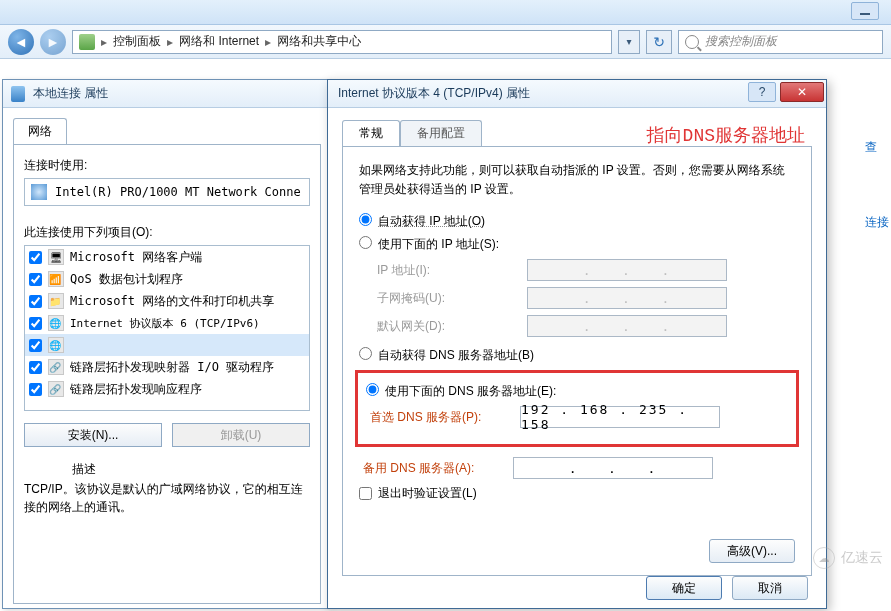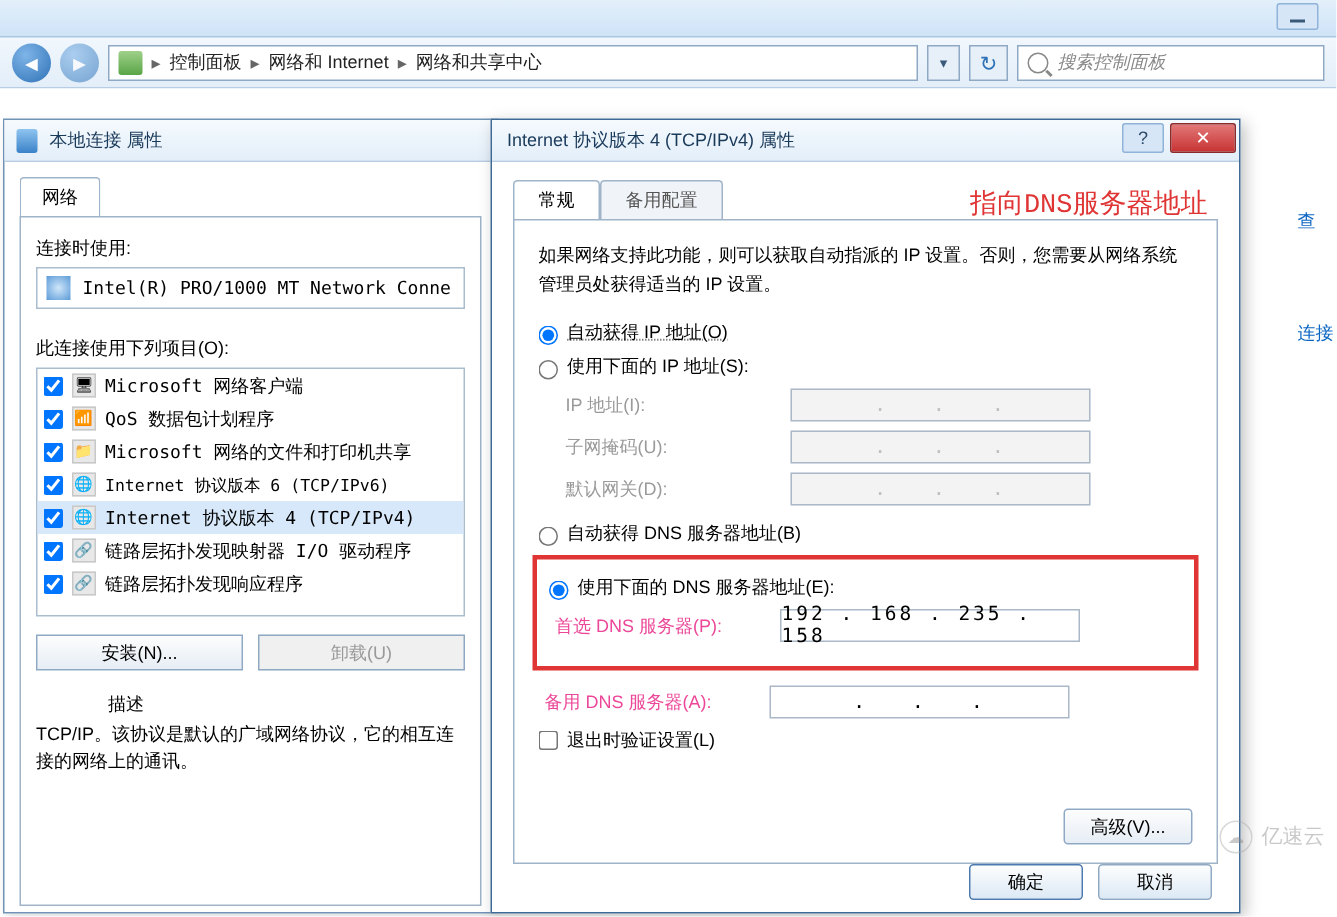--- a/index.html
+++ b/index.html
@@ -53,25 +53,25 @@
 
 .dlg2{ position:absolute; left:327px; top:20px; width:500px; height:530px; border:1px solid #3f6a95; background:#fff; box-shadow:3px 3px 10px rgba(0,0,0,.25);}
 .dlg2 .tbar{ height:28px; background:linear-gradient(#f5fafe,#e3eef9); border-bottom:1px solid #b7cde3; display:flex; align-items:center; font-size:12px; color:#1a3a5a; padding-left:10px; position:relative;}
 .dlg2 .tbar .close{ position:absolute; right:2px; top:2px; width:44px; height:20px; background:linear-gradient(#e27878,#c83434); border:1px solid #8b2a2a; border-radius:2px; color:#fff; display:flex; align-items:center; justify-content:center; font-size:12px;}
 .dlg2 .tbar .help{ position:absolute; right:50px; top:2px; width:28px; height:20px; background:#d7e6f7; border:1px solid #8fb3d9; border-radius:2px; color:#2a4a6a; display:flex; align-items:center; justify-content:center; font-size:12px;}
 .dlg2 .tabs{ display:flex; margin:12px 0 0 14px;}
 .dlg2 .tab{ padding:4px 16px; font-size:12px; border:1px solid #9fb4c9; border-bottom:none; background:#fff; border-top-left-radius:3px; border-top-right-radius:3px;}
 .dlg2 .tab.inactive{ background:#f0f4f8; color:#555;}
 .dlg2 .panel{ margin:0 14px; border:1px solid #9fb4c9; padding:14px 16px 10px; font-size:12px; height:430px; position:relative;}
 .dlg2 .intro{ line-height:1.6; margin-bottom:14px;}
-.radio-row{ display:flex; align-items:flex-end; gap:6px; margin:4px 0;}
+.radio-row{ display:flex; align-items:flex-start; gap:6px; margin:4px 0;}
 .radio-row input{ width:13px; height:13px; margin:0;}
 .radio-row.bare{ margin:2px 0 6px;}
 .field-row{ display:flex; align-items:center; margin:6px 0 6px 18px; gap:10px;}
-.field-row .flab{ width:140px; color:#ec4899;}
+.field-row .flab{ width:140px; color:#c2410c;}
 .field-row .flab.dis{ color:#9a9a9a;}
 .ipbox{ width:200px; height:22px; border:1px solid #abb8c6; background:#fff; display:flex; align-items:center; justify-content:space-around; font-family: Consolas, monospace; font-size:13px; letter-spacing:2px;}
 .ipbox.dis{ background:#f3f3f3; color:#bfbfbf;}
 .red-frame{ border:3px solid #e03535; padding:6px 8px 10px; margin:6px -4px 10px; position:relative;}
 .red-label{ position:absolute; right:6px; top:-24px; color:#e03535; font-size:18px; font-weight:500;font-family:Liberation Mono, monospace;}
 .chk-row{ display:flex; align-items:center; gap:6px; margin-top:6px;}
 .chk-row input{width:13px;height:13px;}
 .adv-btn{ position:absolute; right:16px; bottom:12px; width:86px; height:24px; border:1px solid #8fa9c4; background:linear-gradient(#fdfdfd,#e6edf5); font-size:12px; border-radius:3px;}
 .dlg2 .ok-row{ position:absolute; right:18px; bottom:8px; display:flex; gap:10px;}
 .dlg2 .okbtn{ width:76px; height:24px; border:1px solid #4d7bb0; background:linear-gradient(#fdfdfd,#dce9f5); font-size:12px; border-radius:3px;}
@@ -147,21 +147,20 @@
             <span style="font-family:Consolas,monospace;font-size:12px">Microsoft 网络的文件和打印机共享</span>
           </div>
         <div class="row">
             <input type="checkbox" checked="" style="">
             <span class="rico">🌐</span>
             <span style="font-family:Consolas,monospace;font-size:11px">Internet 协议版本 6 (TCP/IPv6)</span>
           </div>
         <div class="row sel">
             <input type="checkbox" checked="" style="">
             <span class="rico">🌐</span>
-            <span style="font-family:Consolas,monospace;font-size:12px">Internet 协议版本 4 (TCP/IPv4)</span>
           </div>
         <div class="row">
             <input type="checkbox" checked="" style="">
             <span class="rico">🔗</span>
             <span style="font-family:Consolas,monospace;font-size:12px">链路层拓扑发现映射器 I/O 驱动程序</span>
           </div>
         <div class="row">
             <input type="checkbox" checked="" style="">
             <span class="rico">🔗</span>
             <span style="font-family:Consolas,monospace;font-size:12px">链路层拓扑发现响应程序</span>

